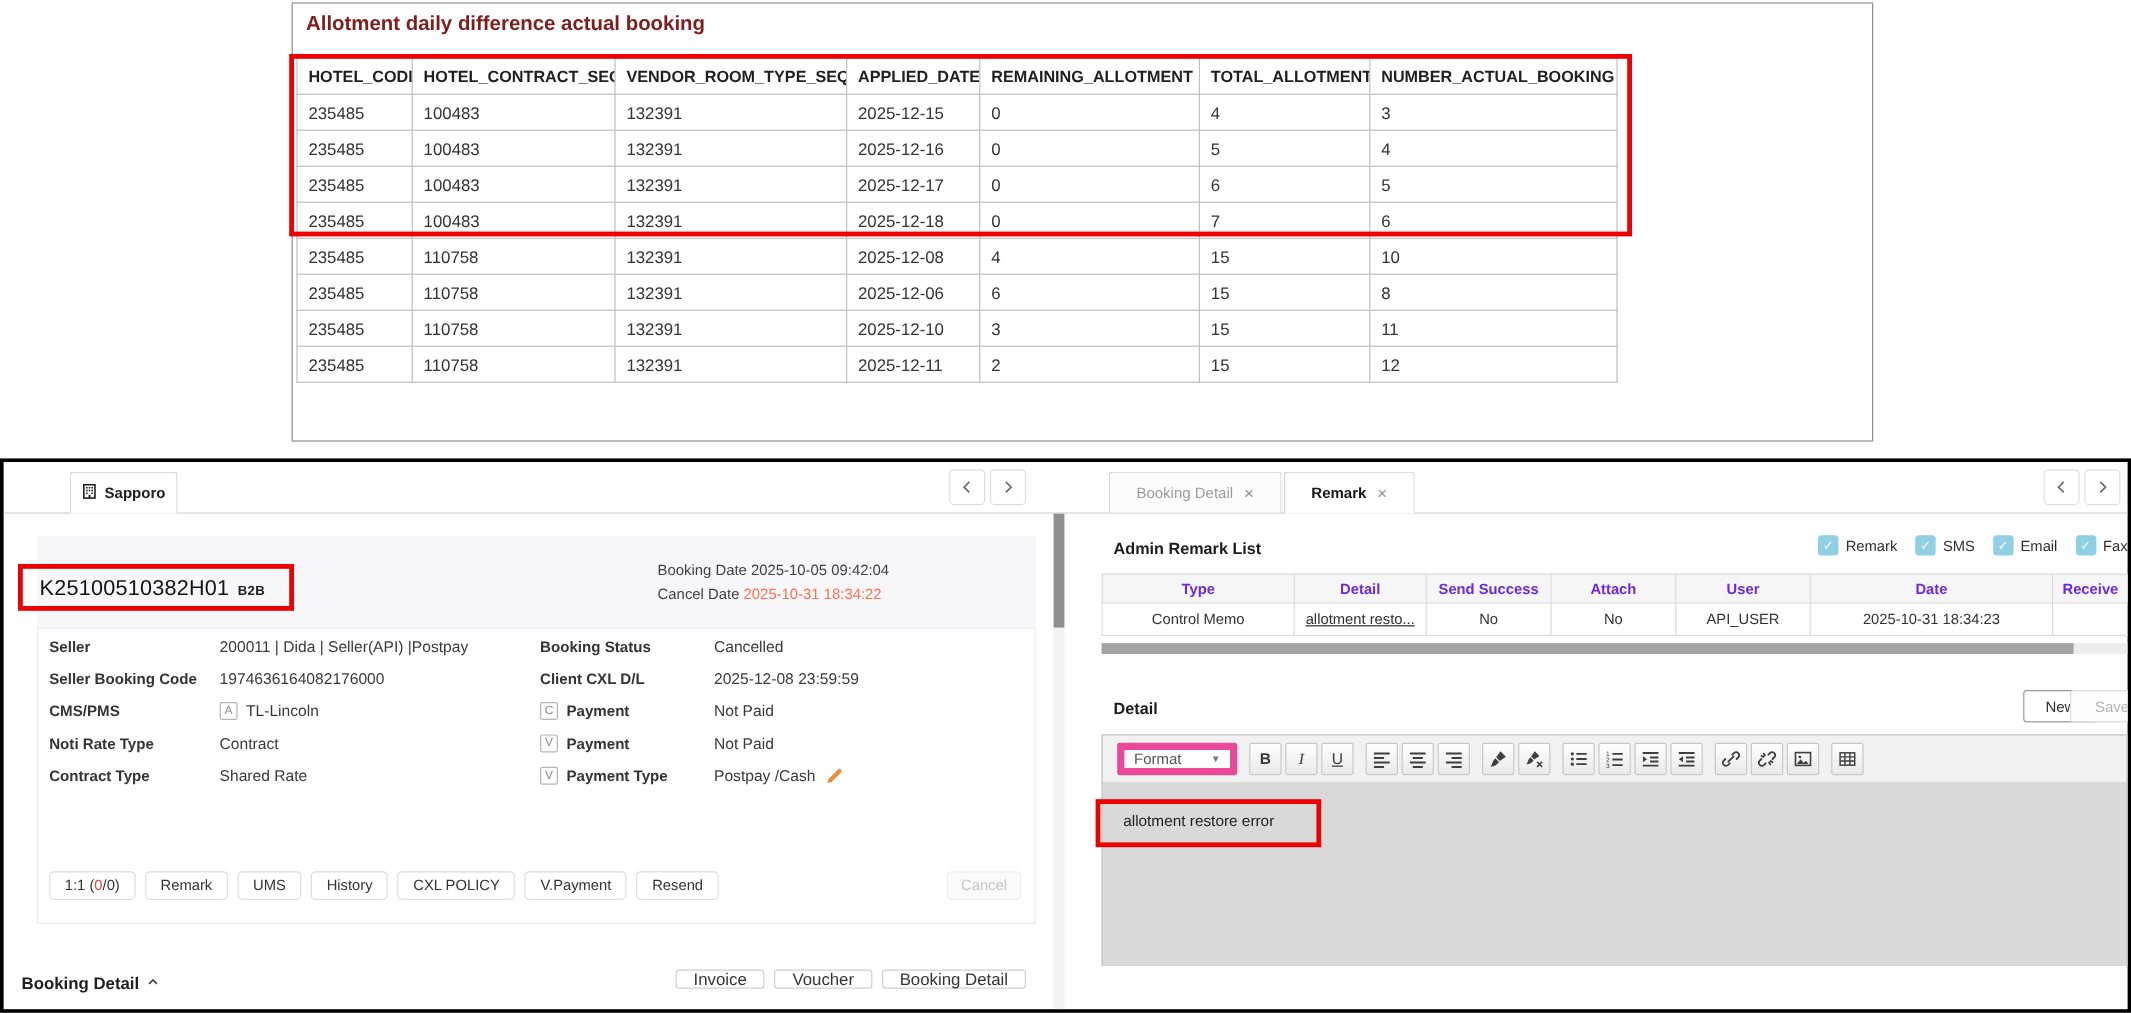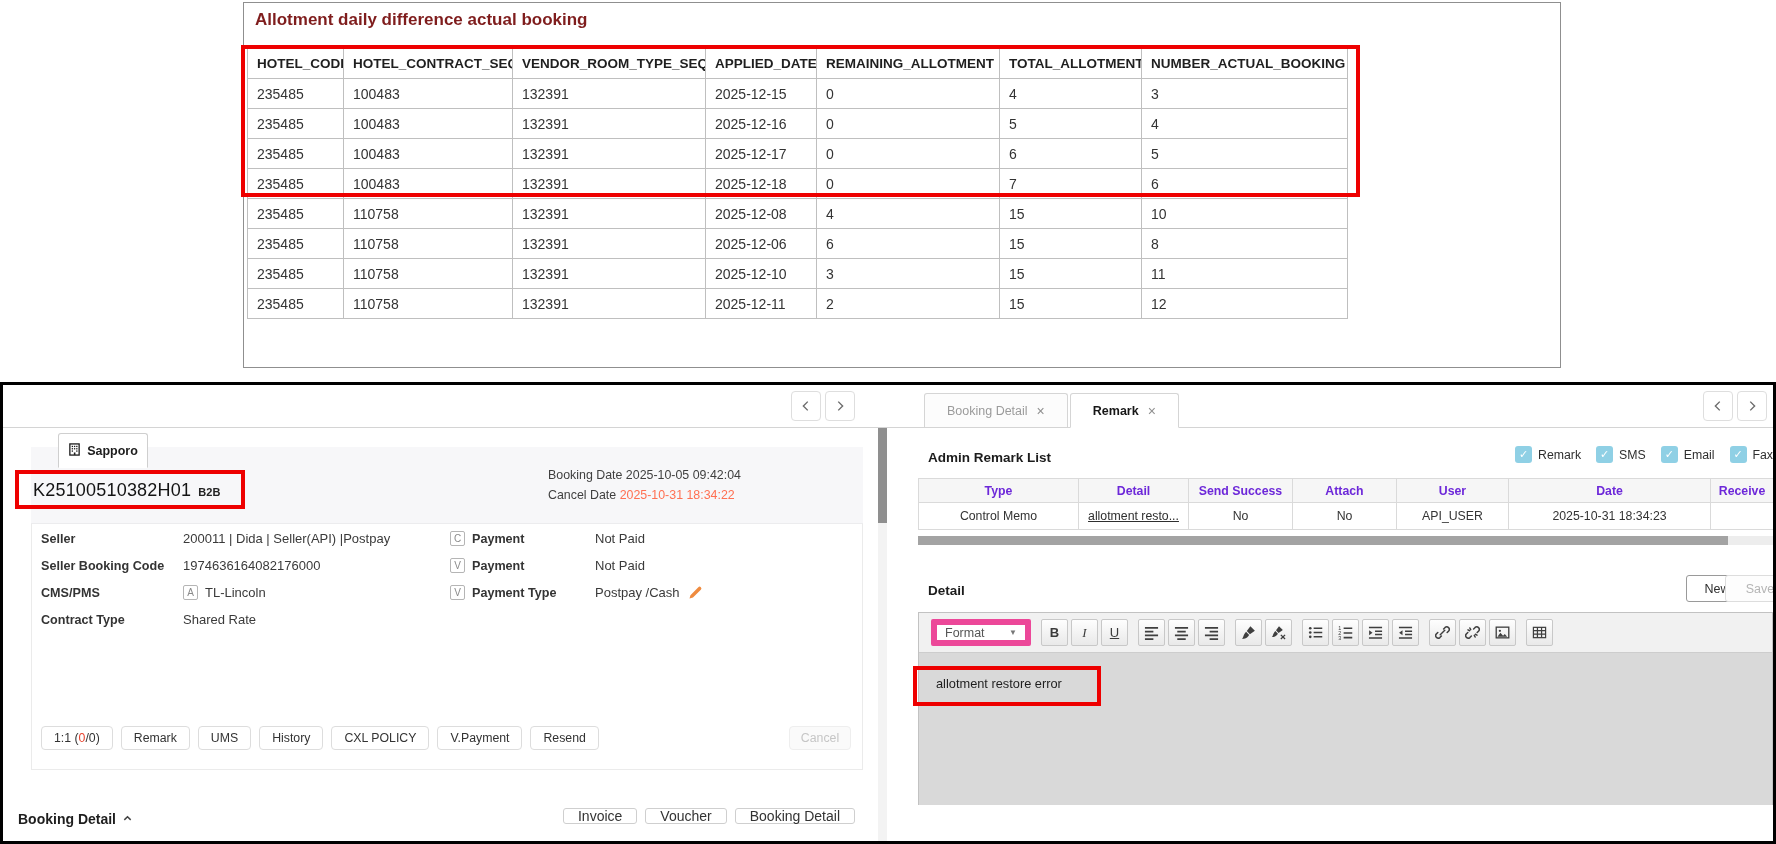--- a/index.html
+++ b/index.html
@@ -19,21 +19,21 @@
 
   
   #strip{position:absolute;left:0;top:382px;width:1776px;height:462px;border:3px solid #000;background:#fff;overflow:hidden;}
   #tabline{position:absolute;left:0;top:42px;width:1770px;border-bottom:1px solid #d4d4d4;}
   .navbtn{position:absolute;top:6px;width:30px;height:30px;border:1px solid #dedede;border-radius:4px;background:#fff;
     display:flex;align-items:center;justify-content:center;cursor:pointer;}
 
   
   #sapporo-tab{position:absolute;left:55px;top:8px;width:90px;height:35px;background:#fff;border:1px solid #cfcfcf;
     border-bottom:1px solid #fff;border-radius:3px 3px 0 0;display:flex;align-items:center;justify-content:center;gap:6px;
-    font-size:12.5px;font-weight:700;color:#1d1d1d;z-index:2;margin-top:40px;}
+    font-size:12.5px;font-weight:700;color:#1d1d1d;z-index:2;}
   #vscroll{position:absolute;left:875px;top:43px;width:9px;height:413px;background:#f3f3f3;}
   #vthumb{position:absolute;left:0;top:0;width:9px;height:95px;background:#8f8f8f;}
   #bk-card{position:absolute;left:28px;top:62px;width:832px;height:323px;border:1px solid #ebebeb;background:#fff;}
   #bk-head{position:absolute;left:28px;top:62px;width:832px;height:77px;background:#f7f7f9;border-bottom:1px solid #ececee;}
   #bk-code{position:absolute;left:30px;top:95px;z-index:7;font-size:18px;color:#131313;letter-spacing:.2px;}
   #bk-code .b2b{font-size:11px;font-weight:700;margin-left:7px;color:#222;}
   #code-redbox{left:12px;top:85px;width:230px;height:39px;}
   #bk-dates{position:absolute;left:545px;top:80px;width:300px;text-align:left;font-size:12.4px;line-height:20px;color:#3f3f3f;}
   #bk-dates .cancel{color:#ff7052;}
   .fields{position:absolute;top:140px;}
@@ -267,28 +267,52 @@
           <div class="field-label">
             <span>CMS/PMS</span>
           </div>
           <div class="field-value">
             <span class="badge">A</span>
             <span>TL-Lincoln</span>
           </div>
         </div>
         <div class="field-row">
           <div class="field-label">
+            <span>Noti Rate Type</span>
+          </div>
+          <div class="field-value">
+            <span>Contract</span>
+          </div>
+        </div>
+        <div class="field-row">
+          <div class="field-label">
             <span>Contract Type</span>
           </div>
           <div class="field-value">
             <span>Shared Rate</span>
           </div>
         </div>
       </div>
     <div id="fields-right" class="fields">
+        <div class="field-row">
+          <div class="field-label">
+            <span>Booking Status</span>
+          </div>
+          <div class="field-value">
+            <span>Cancelled</span>
+          </div>
+        </div>
+        <div class="field-row">
+          <div class="field-label">
+            <span>Client CXL D/L</span>
+          </div>
+          <div class="field-value">
+            <span>2025-12-08 23:59:59</span>
+          </div>
+        </div>
         <div class="field-row">
           <div class="field-label">
             <span class="badge">C</span>
             <span>Payment</span>
           </div>
           <div class="field-value">
             <span>Not Paid</span>
           </div>
         </div>
         <div class="field-row">

